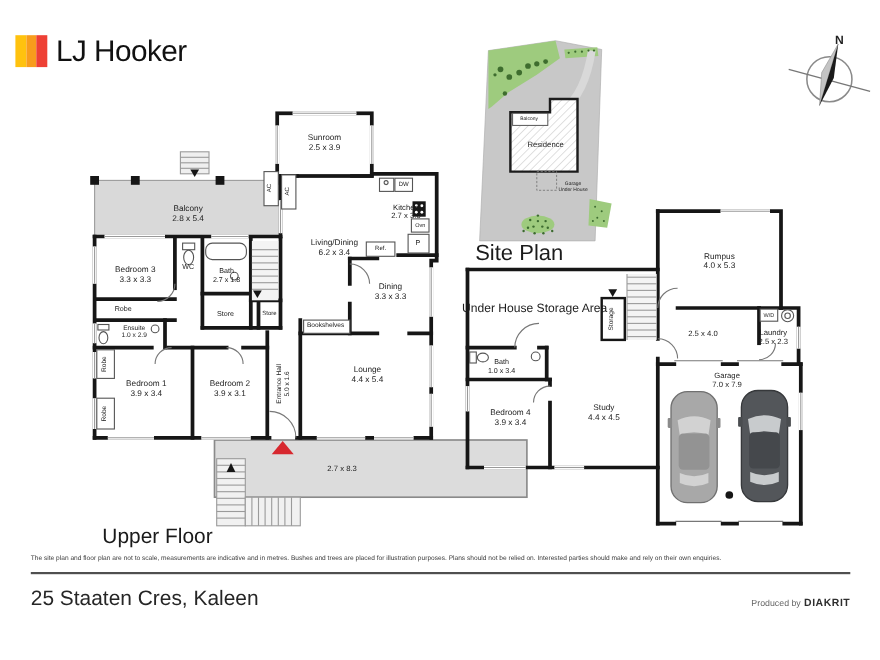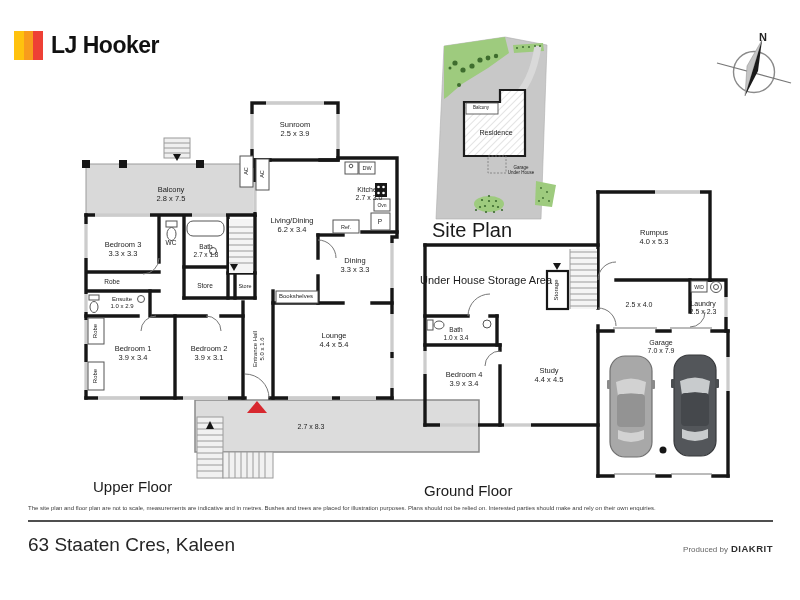--- a/index.html
+++ b/index.html
@@ -6,26 +6,26 @@
   #canvas{position:relative;width:800px;height:600px;background:#fff;overflow:hidden;
           font-family:"Liberation Sans",sans-serif;}
   .abs{position:absolute;}
   
   .lbl{position:absolute;transform:translate(-50%,-50%);text-align:center;
        font-size:7.5px;line-height:1.2;color:#1c1c1c;white-space:nowrap;}
   .lbl span{display:block;}
   .rot{transform:translate(-50%,-50%) rotate(-90deg);}
   .s45{font-size:4.5px;} .s5{font-size:5px;} .s55{font-size:5.5px;}
   .s6{font-size:6px;} .s65{font-size:6.5px;} .s7{font-size:7px;} .s8{font-size:11px;}
-  .floor-title{position:absolute;font-size:15px;color:#1b1b1b;letter-spacing:0;}
+  .floor-title{position:absolute;font-size:19px;color:#1b1b1b;letter-spacing:0;}
   
   #logo{position:absolute;left:14px;top:31px;display:flex;align-items:center;gap:8px;}
   #logo .sq{width:29px;height:29px;display:flex;}
   #logo .stripe{flex:1;height:100%;}
-  #logo .wordmark{font-size:23px;font-weight:bold;color:#111;letter-spacing:-0.5px;}
+  #logo .wordmark{font-size:27px;font-weight:normal;color:#111;letter-spacing:-0.5px;}
   
   #north-label{position:absolute;left:763px;top:37px;transform:translate(-50%,-50%);
                font-size:11px;font-weight:bold;color:#222;}
   
   #disclaimer{position:absolute;left:28px;top:505px;font-size:6px;color:#3c3c3c;white-space:nowrap;}
   #footer-divider{position:absolute;left:28px;top:520px;width:745px;height:2px;background:#4f4f4f;}
   #address{position:absolute;left:28px;top:534px;font-size:19px;color:#262626;}
   #produced{position:absolute;right:27px;top:543px;display:flex;align-items:baseline;gap:3px;}
   #produced .pby{font-size:8px;color:#666;margin-left:22px;}
   #produced .diakrit{font-size:9.5px;font-weight:bold;color:#2e2e2e;letter-spacing:0.5px;}
@@ -368,31 +368,31 @@
       <span class="stripe" style="background:#ffc20e"></span>
       <span class="stripe" style="background:#f89c1c"></span>
       <span class="stripe" style="background:#ee4035"></span>
     </div>
     <div class="wordmark">LJ Hooker</div>
   </div>
   <div id="north-label">N</div>
 
   <div class="lbl" style="left:171px;top:194px">
     <span>Balcony</span>
-      <span>2.8 x 7.5</span>
+      <span>2.8 x 5.4</span>
   </div>
   <div class="lbl" style="left:295px;top:129px">
     <span>Sunroom</span>
       <span>2.5 x 3.9</span>
   </div>
   <div class="lbl s7" style="left:369px;top:194px">
     <span>Kitchen</span>
       <span>2.7 x 3.0</span>
   </div>
-  <div class="lbl" style="left:292px;top:225px">
+  <div class="lbl" style="left:304px;top:225px">
     <span>Living/Dining</span>
       <span>6.2 x 3.4</span>
   </div>
   <div class="lbl" style="left:355px;top:265px">
     <span>Dining</span>
       <span>3.3 x 3.3</span>
   </div>
   <div class="lbl" style="left:123px;top:249px">
     <span>Bedroom 3</span>
       <span>3.3 x 3.3</span>
@@ -506,23 +506,22 @@
       <span>3.9 x 3.4</span>
   </div>
   <div class="lbl" style="left:549px;top:375px">
     <span>Study</span>
       <span>4.4 x 4.5</span>
   </div>
   <div class="lbl s7" style="left:661px;top:347px">
     <span>Garage</span>
       <span>7.0 x 7.9</span>
   </div>
-  <div class="floor-title" style="left:424px;top:482px">Ground Floor</div>
 
   <div id="disclaimer">The site plan and floor plan are not to scale, measurements are indicative and in metres. Bushes and trees are placed for illustration purposes. Plans should not be relied on. Interested parties should make and rely on their own enquiries.</div>
   <div id="footer-divider"></div>
-  <div id="address">63 Staaten Cres, Kaleen</div>
+  <div id="address">25 Staaten Cres, Kaleen</div>
   <div id="produced">
     <span class="pby">Produced by</span>
     <span class="diakrit">DIAKRIT</span>
   </div>
 
 </div>
 
 </body></html>

